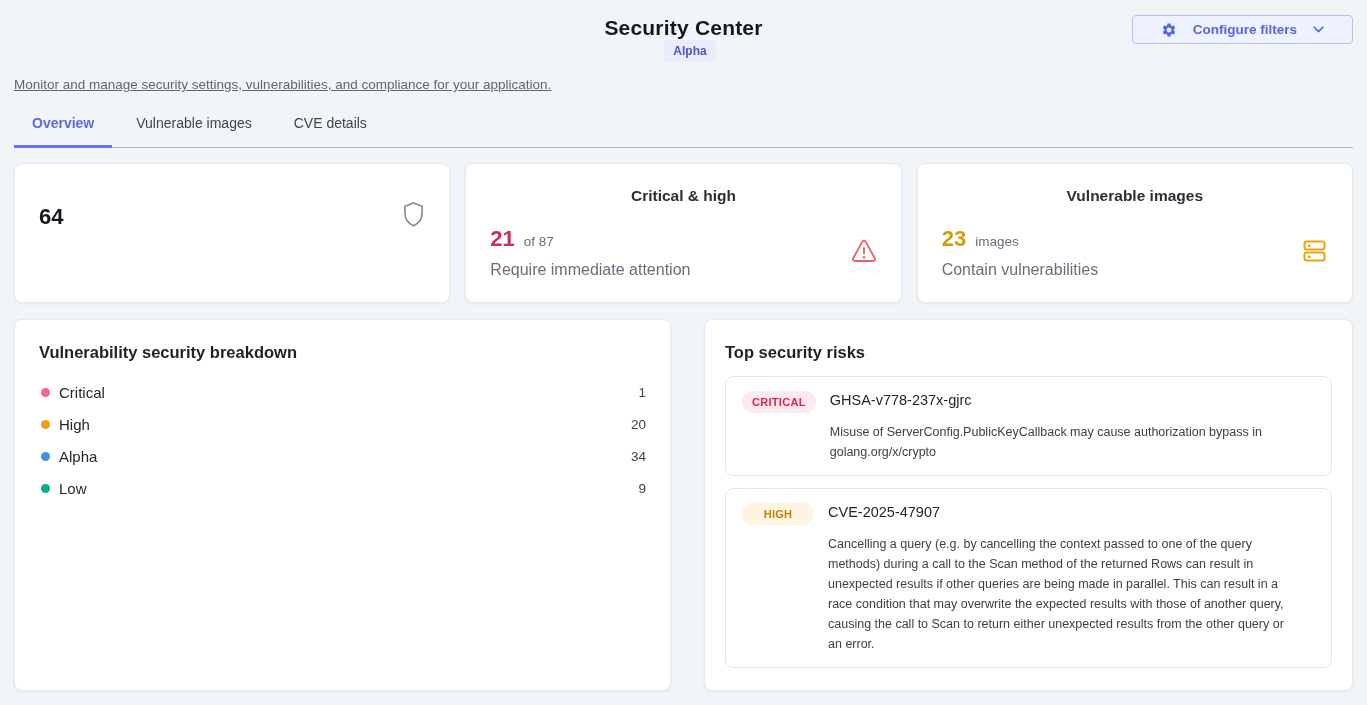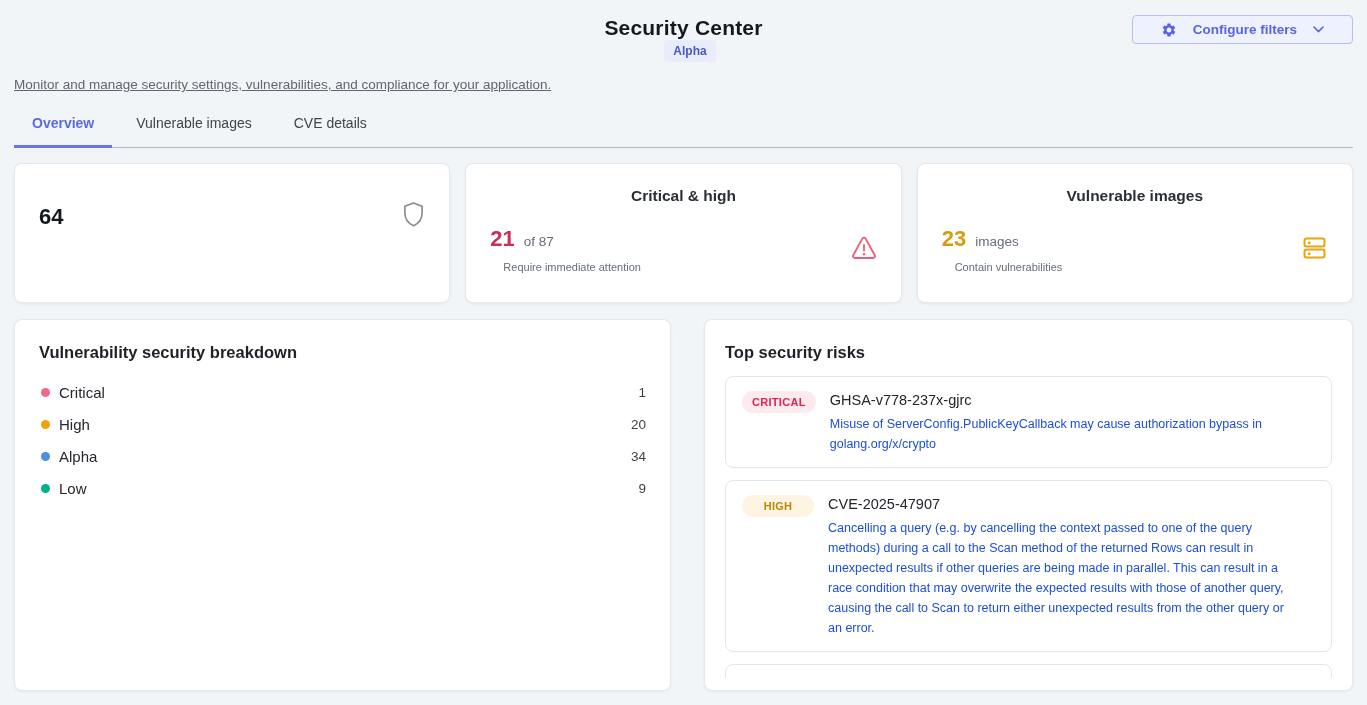--- a/index.html
+++ b/index.html
@@ -47,21 +47,21 @@
   
   .stats-row { display:flex; gap:15px; margin-top:15px; }
   .stat-card { flex:1 1 0; height:140px; padding:16px 24px; }
   .stat-title { text-align:center; font-size:15.5px; font-weight:600; color:#2a2e35; margin-top:7px; }
   .stat-body { display:flex; justify-content:space-between; align-items:center; margin-top:21px; }
   .stat-num-row { display:flex; align-items:baseline; gap:9px; }
   .stat-num { font-size:22px; font-weight:700; color:#14181f; }
   .stat-num.red { color:#ce2d57; }
   .stat-num.amber { color:#d99a0c; }
   .stat-suffix { font-size:13.5px; color:#676e79; }
-  .stat-caption { font-size:11px; color:#676e79; margin-top:9px;margin-left:13px; }
+  .stat-caption { font-size:16px; color:#676e79; margin-top:9px; }
   .stat-icon { flex:0 0 auto; }
 
   
   .bottom-row { display:flex; gap:33px; margin-top:16px;justify-content:flex-end; }
   .panel { flex:1 1 0; height:372px; padding:20px 24px 12px; overflow:hidden; }
   .panel-title { font-size:16.5px; font-weight:600; color:#1e2126; line-height:24px; }
 
   
   .bd-rows { margin-top:12px; }
   .bd-row { display:flex; align-items:center; height:32px; }
@@ -77,21 +77,21 @@
     border:1px solid #e4e7ea; border-radius:8px;
     padding:13px 16px; margin-top:12px; cursor:pointer; background:#fff;
   }
   .sev-badge {
     min-width:72px; text-align:center; font-size:11px; font-weight:700;
     letter-spacing:.3px; padding:5px 10px; border-radius:12px; margin-top:1px;
   }
   .sev-badge.critical { background:#fceaee; color:#df2450; }
   .sev-badge.high { background:#fdf4e1; color:#bd860b; }
   .risk-title { font-size:14.5px; color:#23262b; line-height:20px; }
-  .risk-desc { font-size:12.5px; color:#1d4ed8; line-height:20px; margin-top:4px; max-width:465px; }
+  .risk-desc { font-size:12.5px; color:#404040; line-height:20px; margin-top:12px; max-width:465px; }
 </style>
 </head>
 <body>
 
 <div class="page">
 
   <div class="hdr">
     <div class="title-row">
       <h1 class="page-title">Security Center</h1>
       <span class="alpha-badge">Alpha</span>

